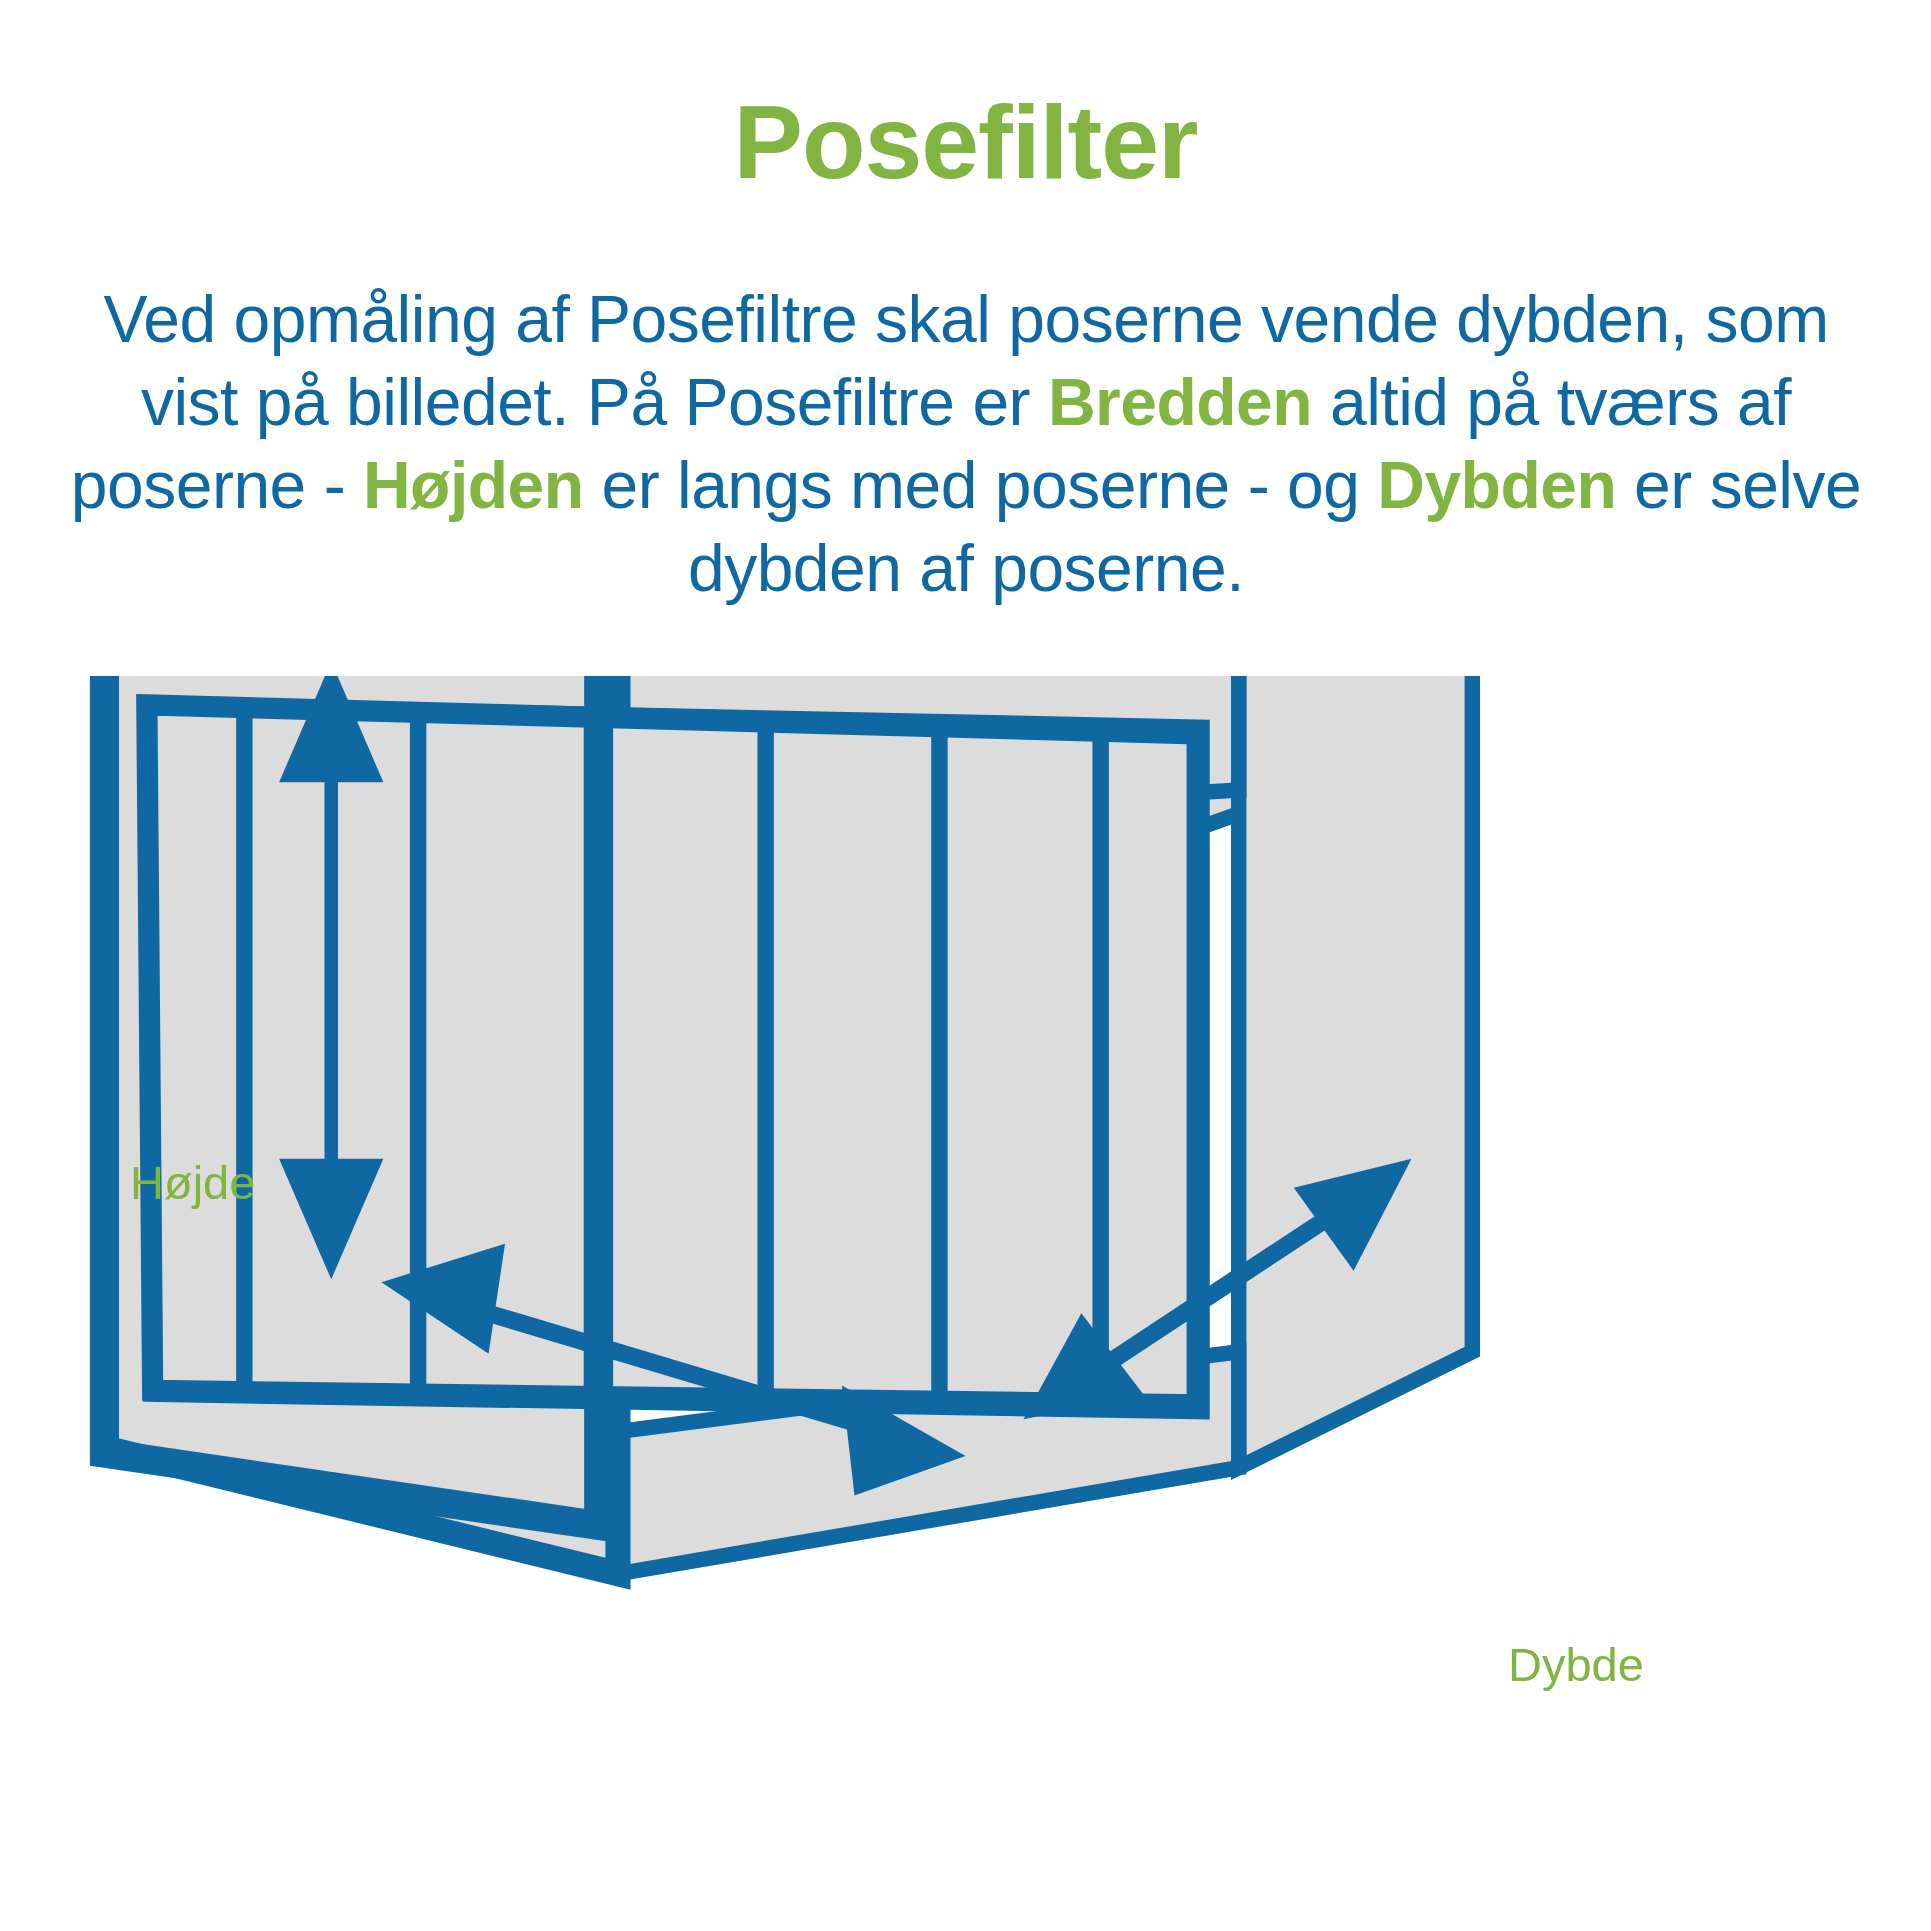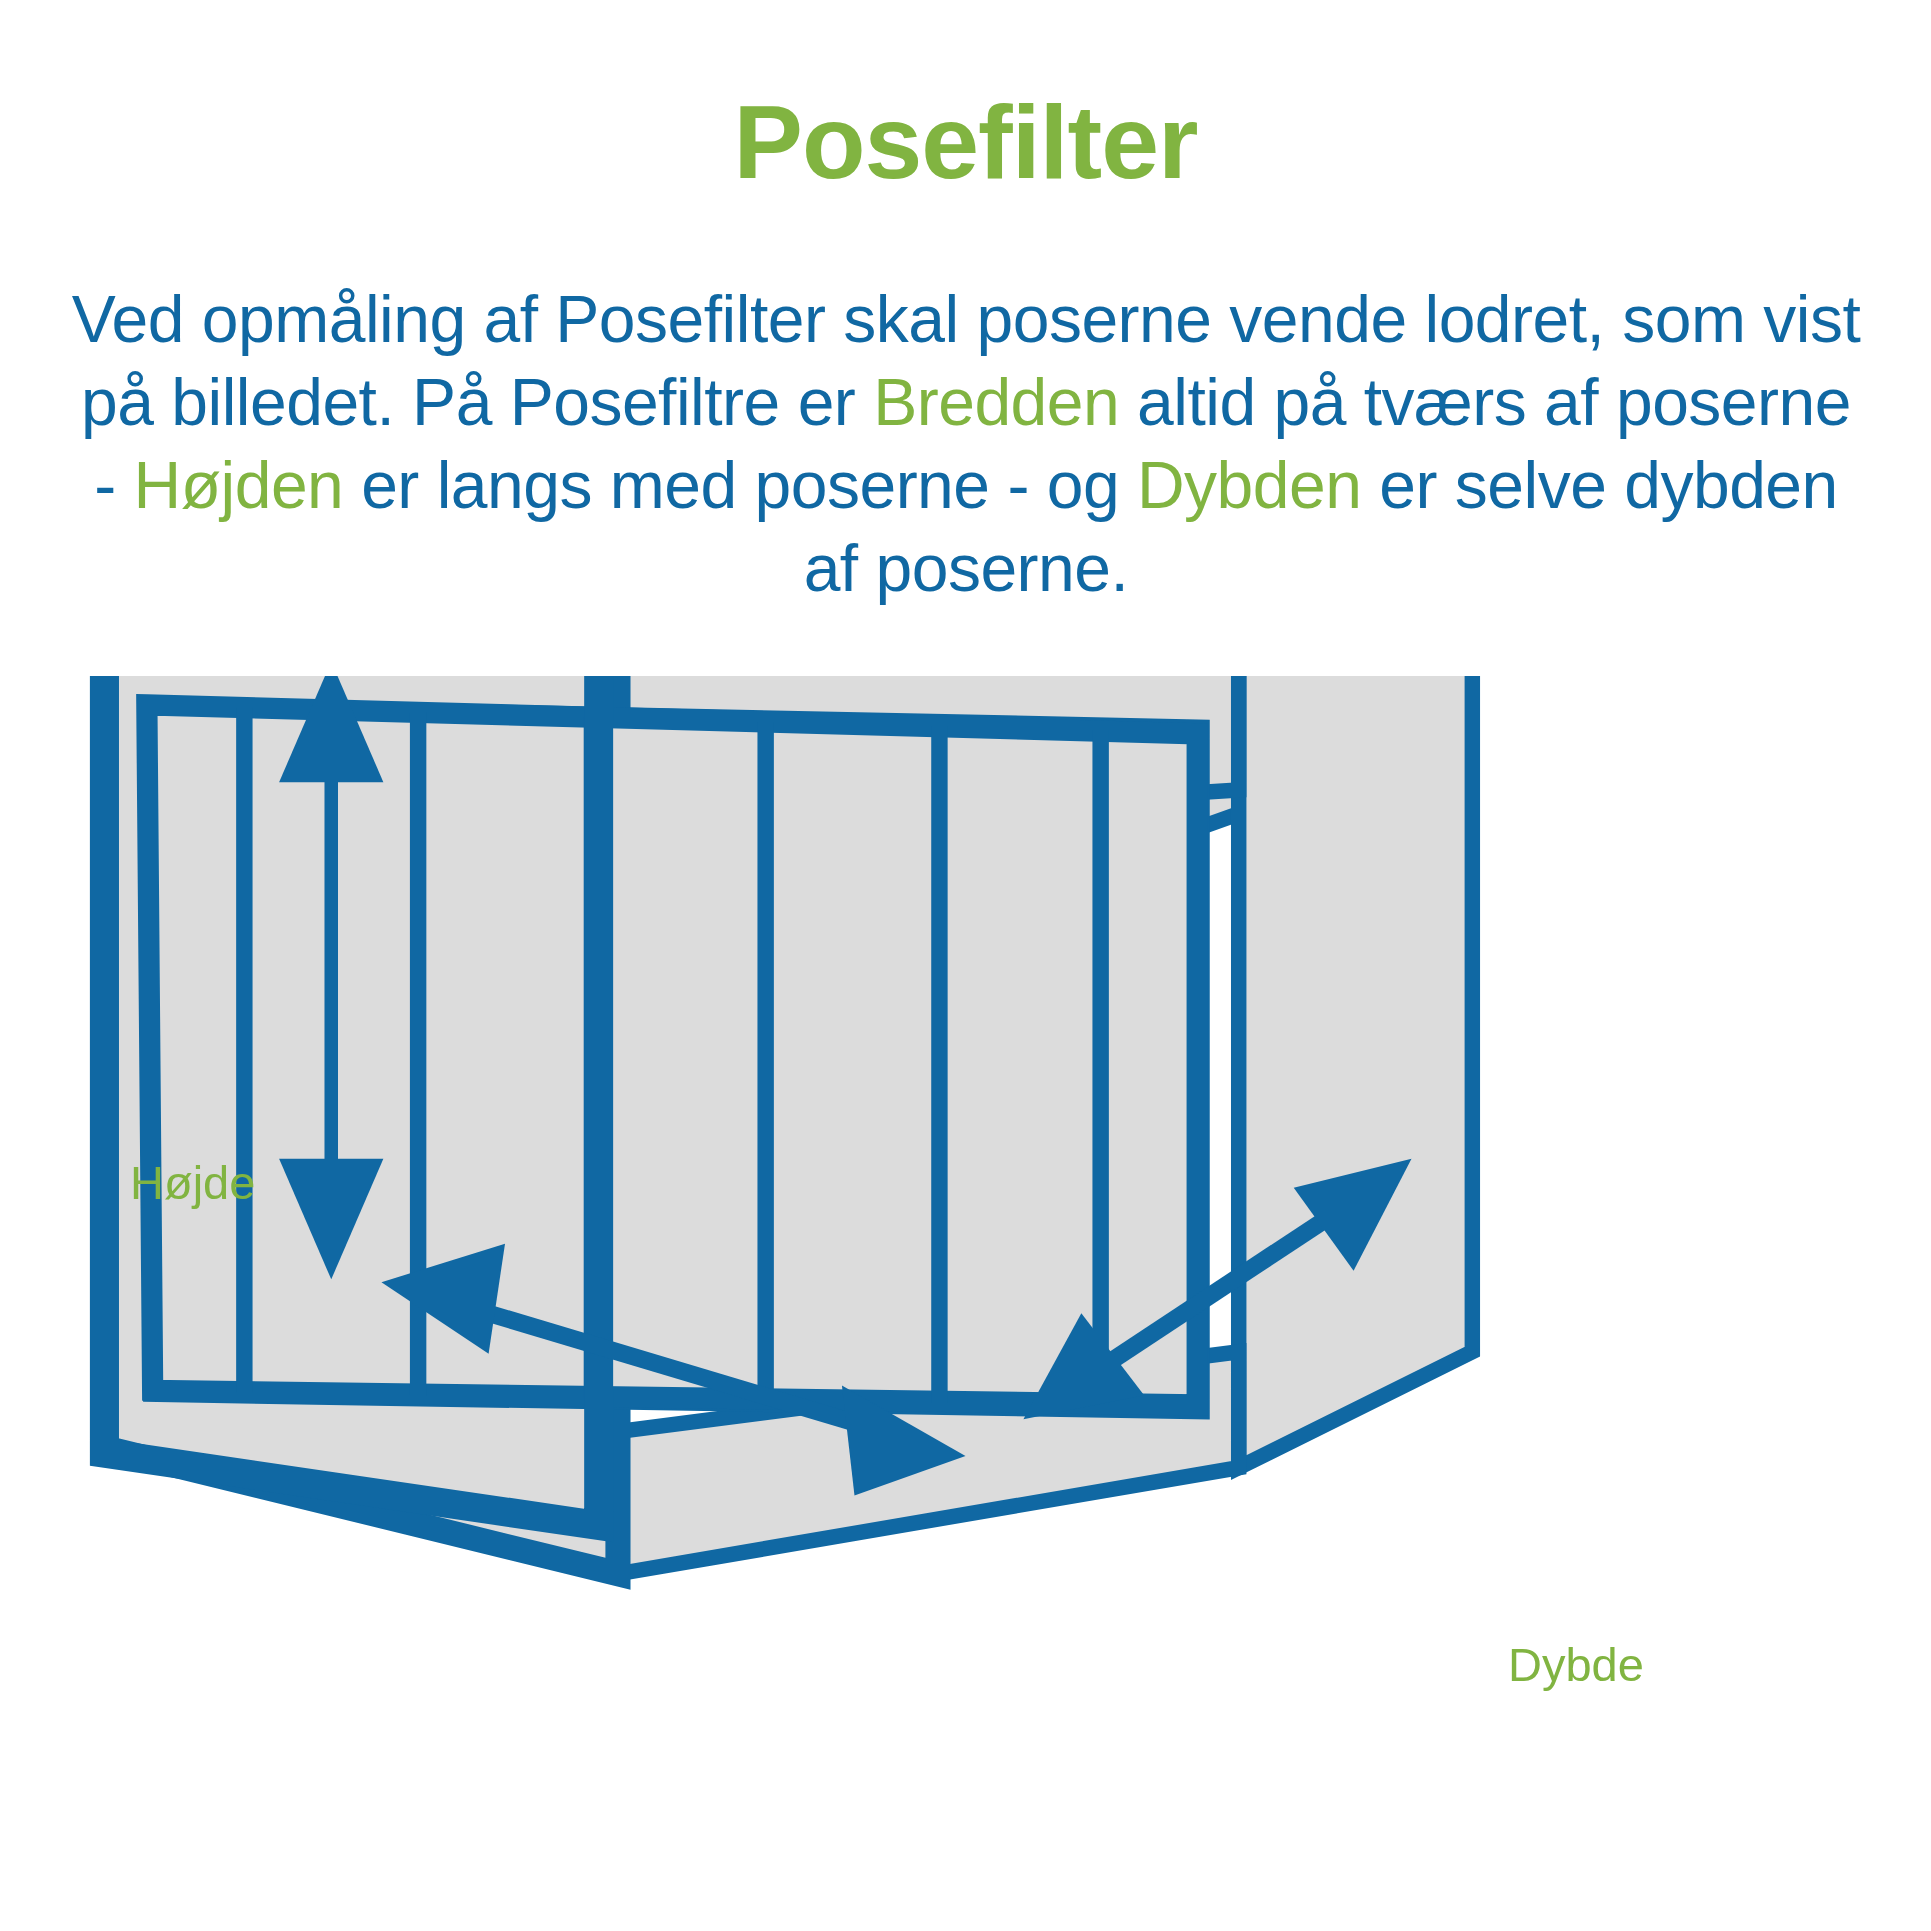--- a/index.html
+++ b/index.html
@@ -40,21 +40,21 @@
     position: absolute;
     top: 278px;
     left: 68px;
     width: 1796px;
     text-align: center;
     font-size: 66px;
     line-height: 1.26;
     color: #1068a3;
     letter-spacing: -0.5px;
   }
-  .hl { color: #81b441; }
+  .hl { color: #81b441; font-weight: bold; }
 
   
   .figure {
     position: absolute;
     top: 676px;
     left: 0;
     width: 1931px;
     height: 1255px;
   }
   .figure svg { display: block; }
@@ -71,21 +71,21 @@
   .label-dybde  { left: 1508px; top: 1641px; }
 </style>
 </head>
 <body>
 
 <div id="page">
 
   <div class="title">Posefilter</div>
 
   <div class="intro">
-    <span>Ved opmåling af Posefilter skal poserne vende lodret,</span>
+    <span>Ved opmåling af Posefiltre skal poserne vende dybden,</span>
     <span>som vist på billedet. På Posefiltre er </span><span class="hl">Bredden</span><span> altid på</span>
     <span>tværs af poserne - </span><span class="hl">Højden</span><span> er langs med poserne</span>
     <span>- og </span><span class="hl">Dybden</span><span> er selve dybden af poserne.</span>
   </div>
 
   <div class="figure">
     <svg width="1931" height="1255" viewBox="0 0 2000 1300" xmlns="http://www.w3.org/2000/svg">
 
       <defs>
         <g id="nothing"></g>

